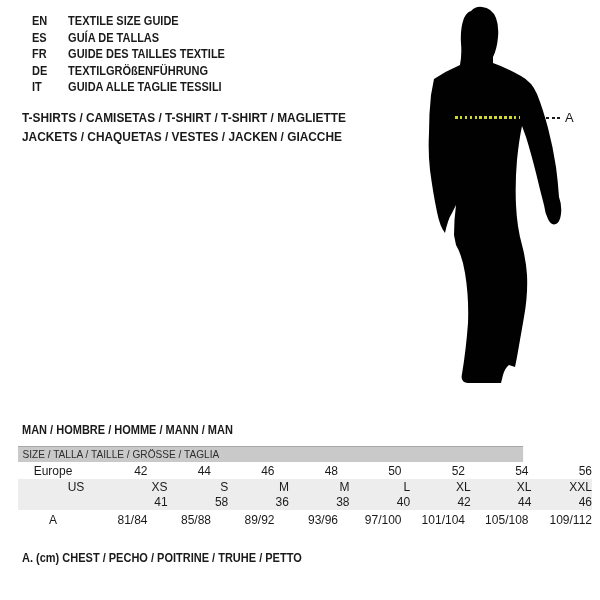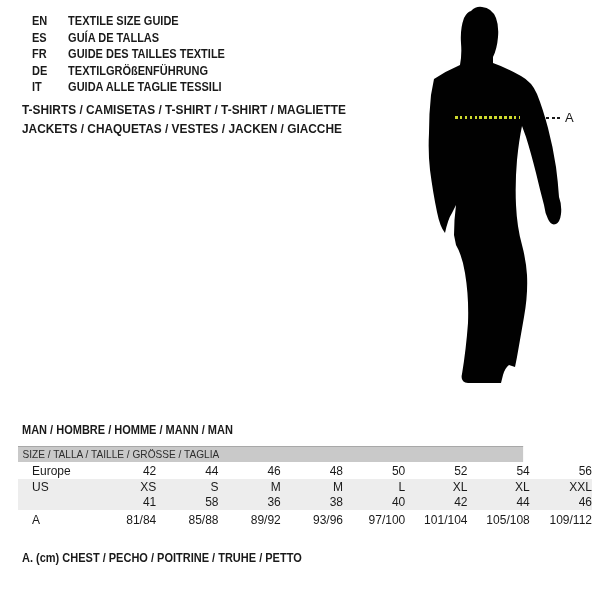--- a/index.html
+++ b/index.html
@@ -18,21 +18,21 @@
     overflow:hidden;
   }
   .cond{transform:scaleX(0.88);transform-origin:0 0;white-space:nowrap;}
 
   
   .lang-block{position:absolute;left:32px;top:13px;}
   .lang-row{display:flex;font-size:12.5px;font-weight:700;line-height:16.5px;}
   .lang-code{width:41px;flex:0 0 41px;}
 
   
-  .category-block{position:absolute;left:22px;top:101px;}
+  .category-block{position:absolute;left:22px;top:109px;}
   .category-line{font-size:13.5px;font-weight:700;line-height:18.5px;}
 
   
   .figure-wrap{position:absolute;left:410px;top:5px;width:190px;height:385px;}
   .figure-wrap svg{position:absolute;left:0;top:0;}
   .chest-dots{
     position:absolute;left:45px;top:111px;width:65px;height:3px;
     background-image:repeating-linear-gradient(90deg,var(--accent) 0 2.6px,transparent 2.6px 4.9px);
   }
   .ext-dashes{
@@ -49,24 +49,24 @@
 
   
   .size-table{position:absolute;left:18px;top:446px;width:574px;font-size:12px;}
   .table-header{
     background:var(--header-gray);
     border-top:1px solid #a8a8a8;
     height:16px;line-height:15px;
     padding-left:5px;font-size:11.5px;color:#2e2e2e;
   }
   .t-row{display:flex;align-items:center;}
-  .t-label{flex:0 0 66px;padding-left:4px;text-align:left;margin-left:10px;}
+  .t-label{flex:0 0 66px;padding-left:4px;text-align:center;}
   .t-cell{flex:1 1 0;text-align:right;}
   .row-europe{height:17px;}
-  .band{background:var(--band-gray);}
+  .band{background:var(--band-gray);padding-left:23px;}
   .row-us1{height:15.5px;}
   .row-us2{height:15.5px;}
   .row-a{height:19px;}
 
   
   .footnote{position:absolute;left:22px;top:551px;font-size:12.5px;font-weight:700;}
 </style>
 </head>
 <body>
 

